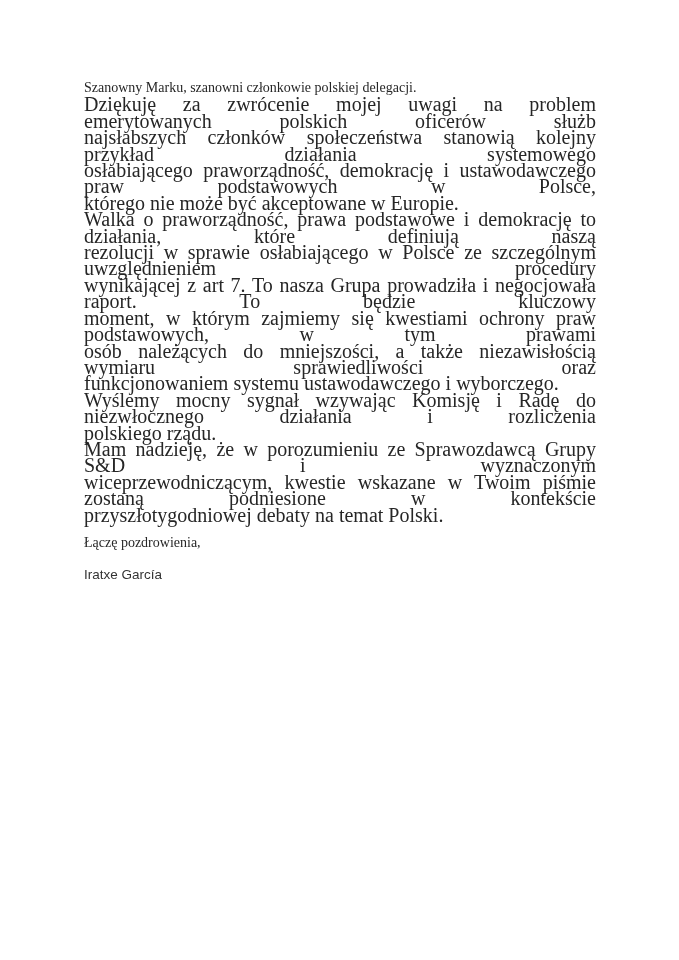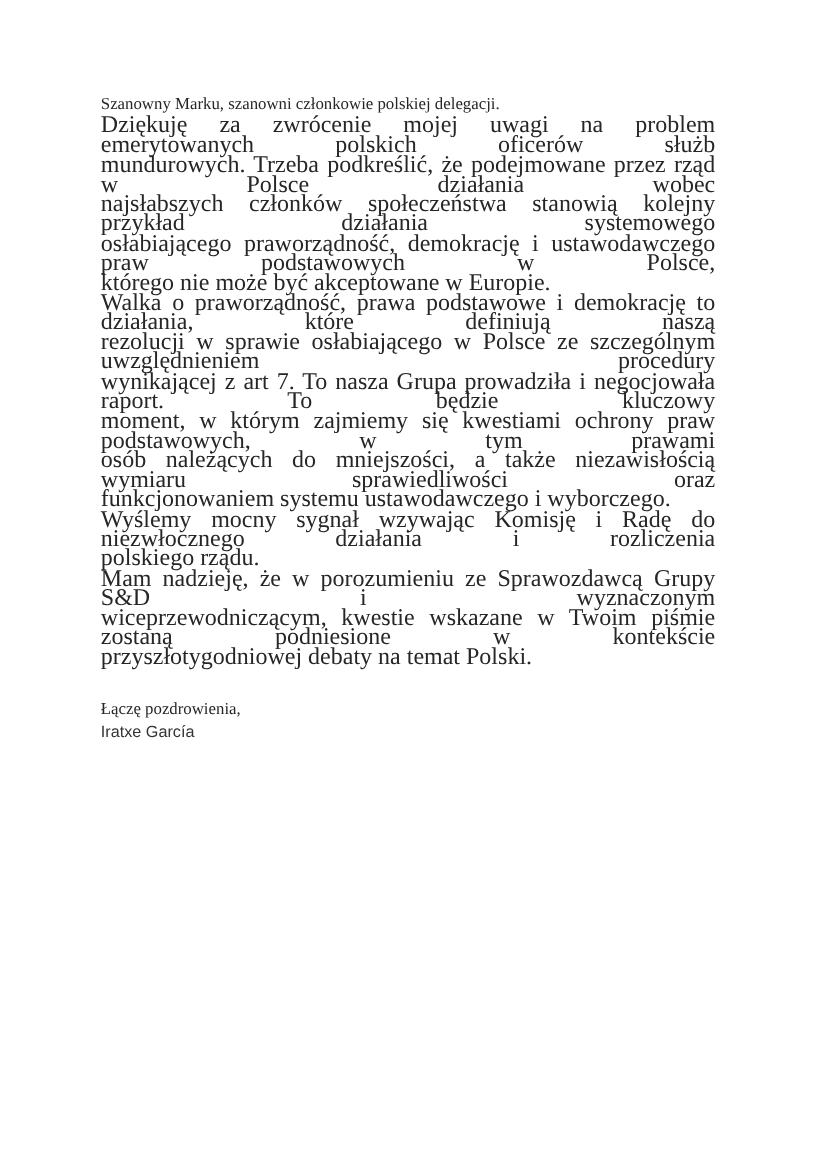--- a/index.html
+++ b/index.html
@@ -29,40 +29,39 @@
     line-height: 16.4px;
     text-align: justify;
     text-align-last: justify;
   }
   .letter-body .jline.pend {
     text-align-last: left;
   }
   .closing {
     font-size: 14px;
     line-height: 16.4px;
-    margin-top: 28px;
+    margin-top: 12px;
   }
   .signature {
     font-family: "Liberation Sans", sans-serif;
     font-size: 13.5px;
     line-height: 17px;
     color: #333333;
-    margin-top: 1px;
+    margin-top: 15px;
   }
 </style>
 </head>
 <body>
 
 <div class="page">
   <div class="content">
     <div class="salutation">Szanowny Marku, szanowni członkowie polskiej delegacji.</div>
 
     <div class="letter-body">
         <div class="jline">Dziękuję za zwrócenie mojej uwagi na problem emerytowanych polskich oficerów służb</div>
-        <div class="jline">mundurowych. Trzeba podkreślić, że podejmowane przez rząd w Polsce działania wobec</div>
         <div class="jline">najsłabszych członków społeczeństwa stanowią kolejny przykład działania systemowego</div>
         <div class="jline">osłabiającego praworządność, demokrację i ustawodawczego praw podstawowych w Polsce,</div>
         <div class="jline pend">którego nie może być akceptowane w Europie.</div>
         <div class="jline">Walka o praworządność, prawa podstawowe i demokrację to działania, które definiują naszą</div>
         <div class="jline">rezolucji w sprawie osłabiającego w Polsce ze szczególnym uwzględnieniem procedury</div>
         <div class="jline">wynikającej z art 7. To nasza Grupa prowadziła i negocjowała raport. To będzie kluczowy</div>
         <div class="jline">moment, w którym zajmiemy się kwestiami ochrony praw podstawowych, w tym prawami</div>
         <div class="jline">osób należących do mniejszości, a także niezawisłością wymiaru sprawiedliwości oraz</div>
         <div class="jline pend">funkcjonowaniem systemu ustawodawczego i wyborczego.</div>
         <div class="jline">Wyślemy mocny sygnał wzywając Komisję i Radę do niezwłocznego działania i rozliczenia</div>

